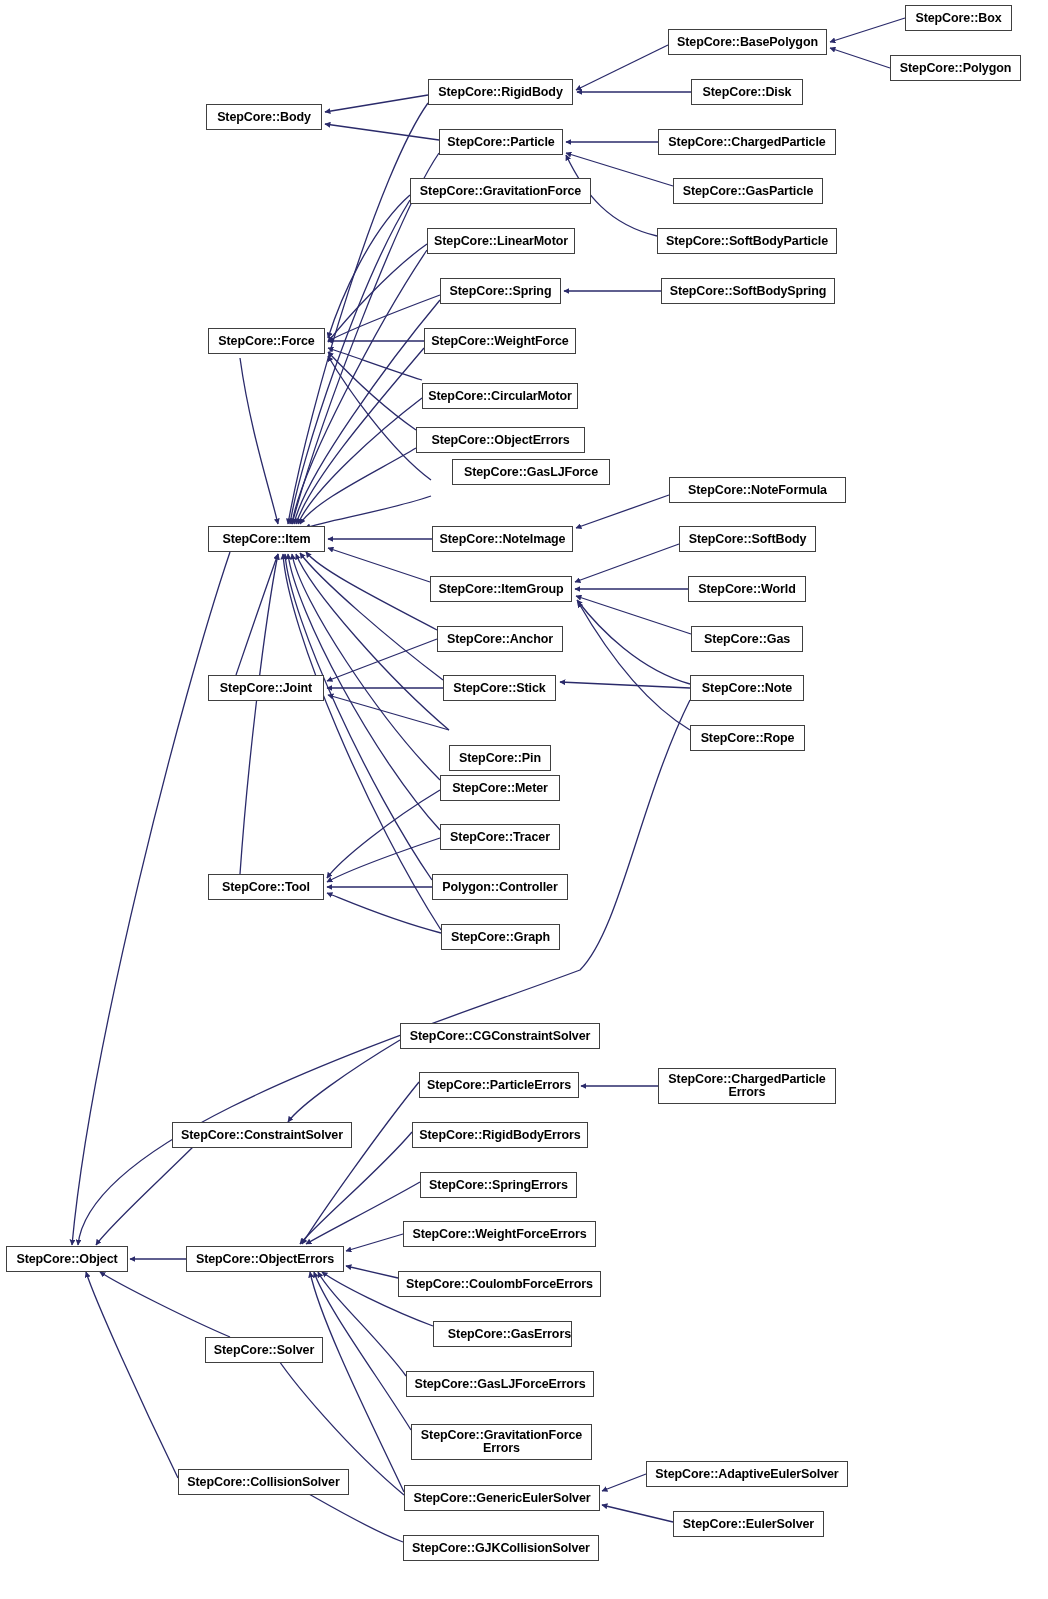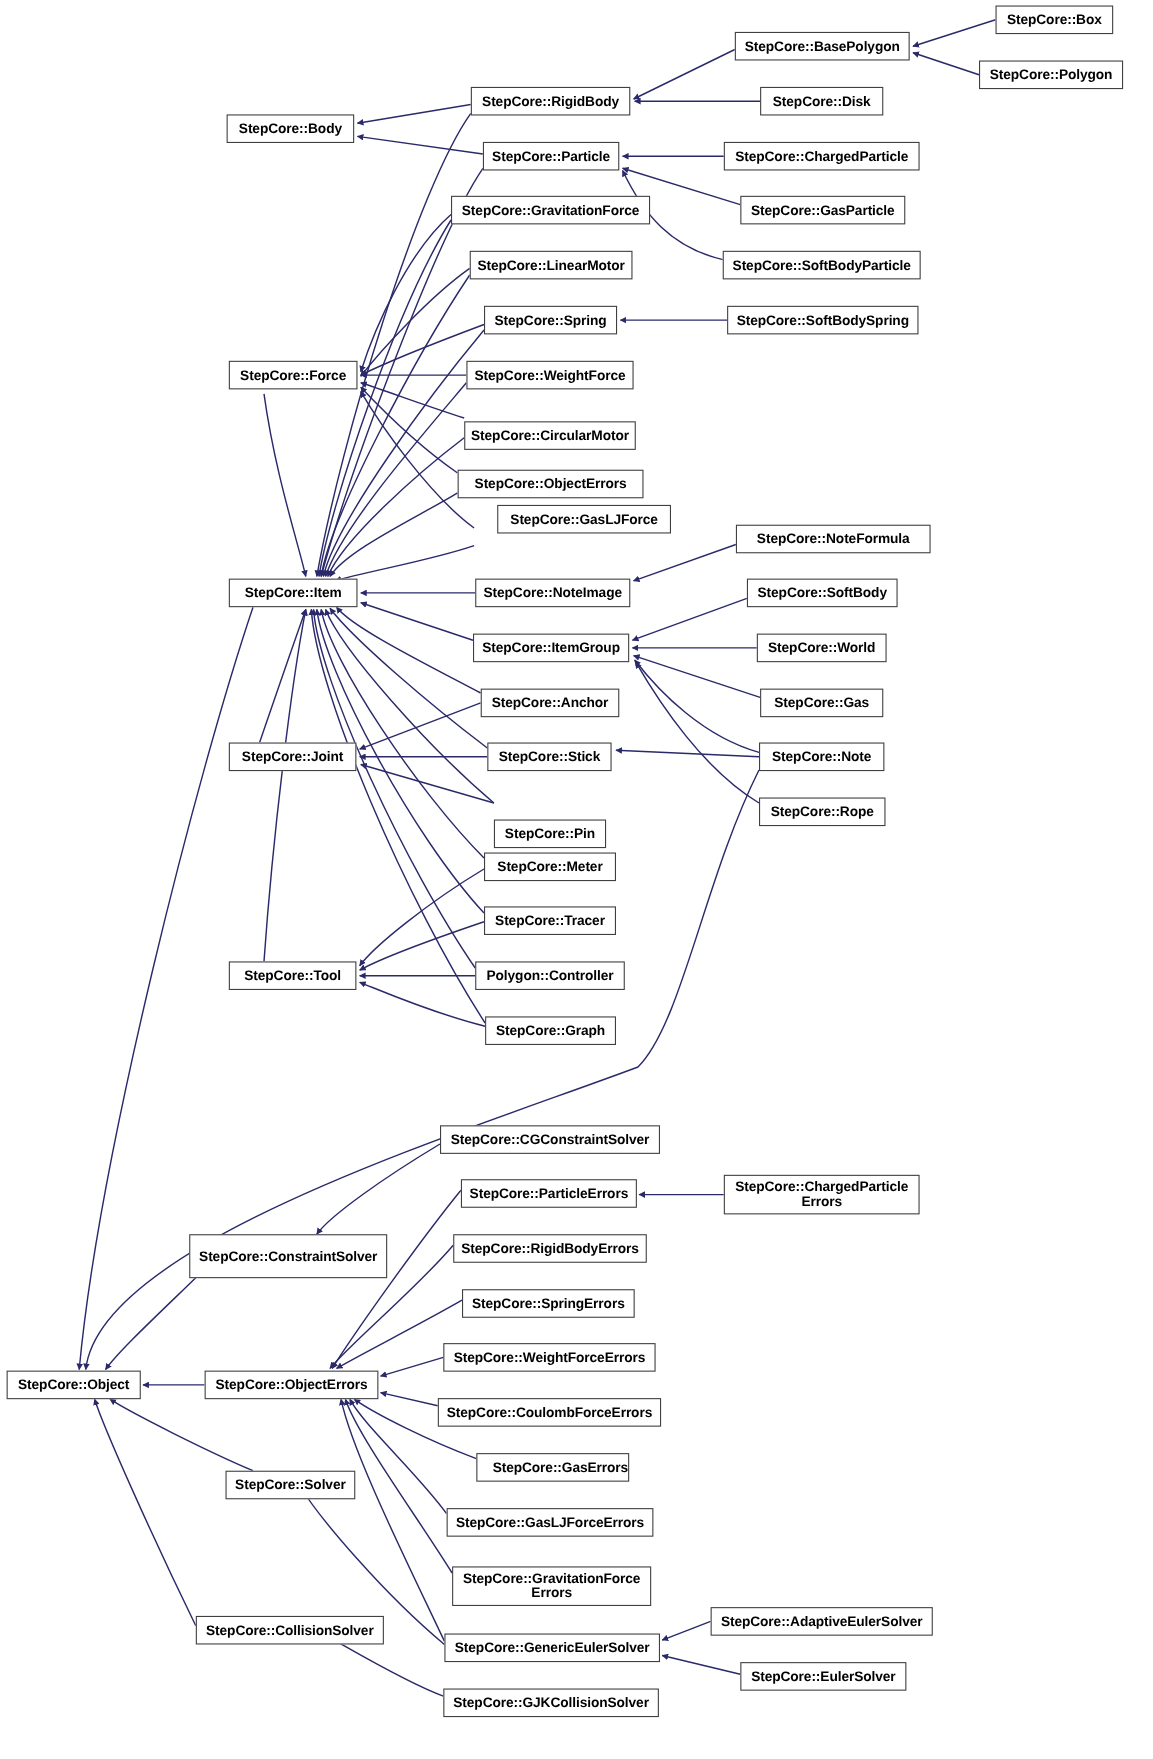--- a/index.html
+++ b/index.html
@@ -131,21 +131,21 @@
     <div class="node" style="left: 440px; top: 775px; width: 120px; height: 26px;"><span>StepCore::Meter</span></div>
     <div class="node" style="left: 440px; top: 824px; width: 120px; height: 26px;"><span>StepCore::Tracer</span></div>
     <div class="node" style="left: 208px; top: 874px; width: 116px; height: 26px;"><span>StepCore::Tool</span></div>
     <div class="node" style="left: 432px; top: 874px; width: 136px; height: 26px;"><span>Polygon::Controller</span></div>
     <div class="node" style="left: 441px; top: 924px; width: 119px; height: 26px;"><span>StepCore::Graph</span></div>
     <div class="node" style="left: 400px; top: 1023px; width: 200px; height: 26px;"><span>StepCore::CGConstraintSolver</span></div>
     <div class="node" style="left: 419px; top: 1072px; width: 160px; height: 26px;"><span>StepCore::ParticleErrors</span></div>
     <div class="node" style="left: 658px; top: 1068px; width: 178px; height: 36px;"><span>StepCore::ChargedParticle
 Errors</span></div>
     <div class="node" style="left: 412px; top: 1122px; width: 176px; height: 26px;"><span>StepCore::RigidBodyErrors</span></div>
-    <div class="node" style="left: 172px; top: 1122px; width: 180px; height: 40px; justify-content: center;"><span>StepCore::ConstraintSolver</span></div>
+    <div class="node" style="left: 172px; top: 1122px; width: 180px; height: 26px; justify-content: center;"><span>StepCore::ConstraintSolver</span></div>
     <div class="node" style="left: 420px; top: 1172px; width: 157px; height: 26px;"><span>StepCore::SpringErrors</span></div>
     <div class="node" style="left: 403px; top: 1221px; width: 193px; height: 26px;"><span>StepCore::WeightForceErrors</span></div>
     <div class="node" style="left: 6px; top: 1246px; width: 122px; height: 26px;"><span>StepCore::Object</span></div>
     <div class="node" style="left: 186px; top: 1246px; width: 158px; height: 26px;"><span>StepCore::ObjectErrors</span></div>
     <div class="node" style="left: 398px; top: 1271px; width: 203px; height: 26px;"><span>StepCore::CoulombForceErrors</span></div>
     <div class="node" style="left: 433px; top: 1321px; width: 139px; height: 26px; justify-content: flex-end;"><span>StepCore::GasErrors</span></div>
     <div class="node" style="left: 205px; top: 1337px; width: 118px; height: 26px;"><span>StepCore::Solver</span></div>
     <div class="node" style="left: 406px; top: 1371px; width: 188px; height: 26px;"><span>StepCore::GasLJForceErrors</span></div>
     <div class="node" style="left: 411px; top: 1424px; width: 181px; height: 36px;"><span>StepCore::GravitationForce
 Errors</span></div>

